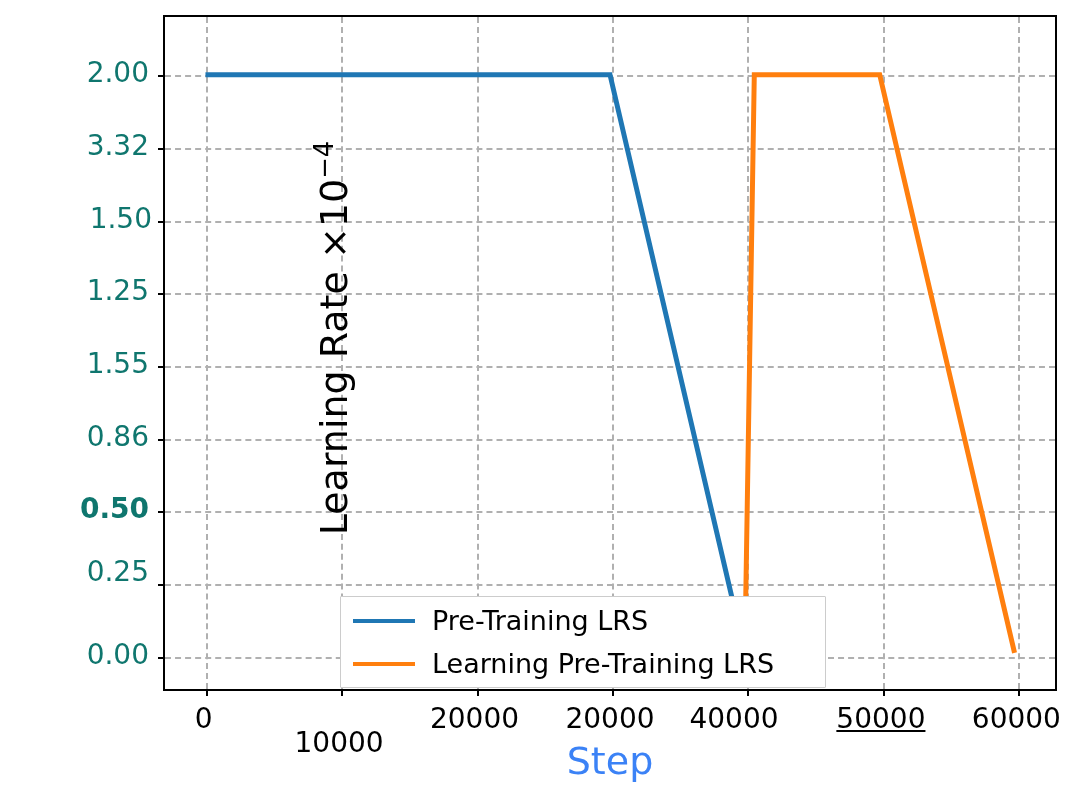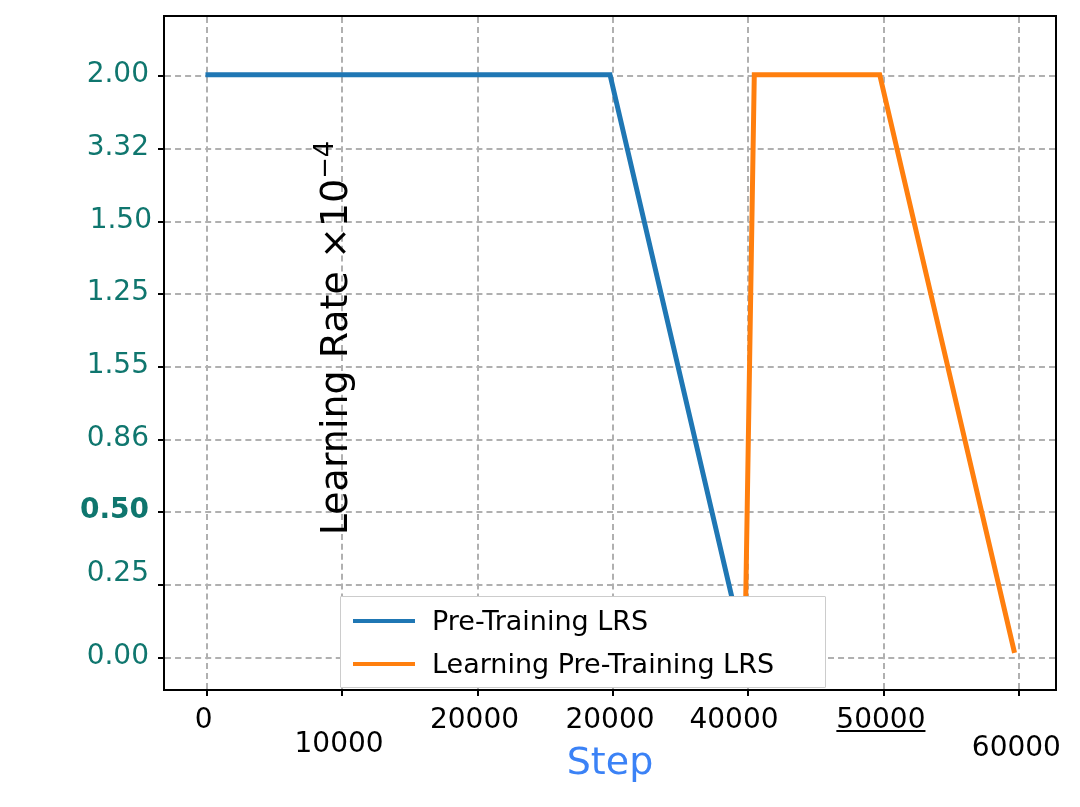--- a/index.html
+++ b/index.html
@@ -219,21 +219,21 @@
     </div>
   </div>
 
   <div id="xticklabels">
       <div class="xticklabel" style="left: 203.636px; top: 705px;">0</div>
       <div class="xticklabel" style="left: 339.091px; top: 705px; margin-top: 24px;">10000</div>
       <div class="xticklabel" style="left: 474.545px; top: 705px;">20000</div>
       <div class="xticklabel" style="left: 610px; top: 705px;">20000</div>
       <div class="xticklabel" style="left: 734px; top: 705px;">40000</div>
       <div class="xticklabel" style="left: 880.909px; top: 705px; text-decoration: underline;">50000</div>
-      <div class="xticklabel" style="left: 1016.36px; top: 705px; margin-top: 28px;">60000</div>
+      <div class="xticklabel" style="left: 1016.36px; top: 705px;">60000</div>
     </div>
   <div id="yticklabels">
       <div class="yticklabel" style="right: 931px; top: 654.656px;">0.00</div>
       <div class="yticklabel" style="right: 931px; top: 572px;">0.25</div>
       <div class="yticklabel" style="right: 931px; top: 509.28px; font-weight: bold;">0.50</div>
       <div class="yticklabel" style="right: 931px; top: 436.591px;">0.86</div>
       <div class="yticklabel" style="right: 931px; top: 363.903px;">1.55</div>
       <div class="yticklabel" style="right: 931px; top: 291.215px;">1.25</div>
       <div class="yticklabel" style="right: 928px; top: 218.527px;">1.50</div>
       <div class="yticklabel" style="right: 931px; top: 145.839px;">3.32</div>

